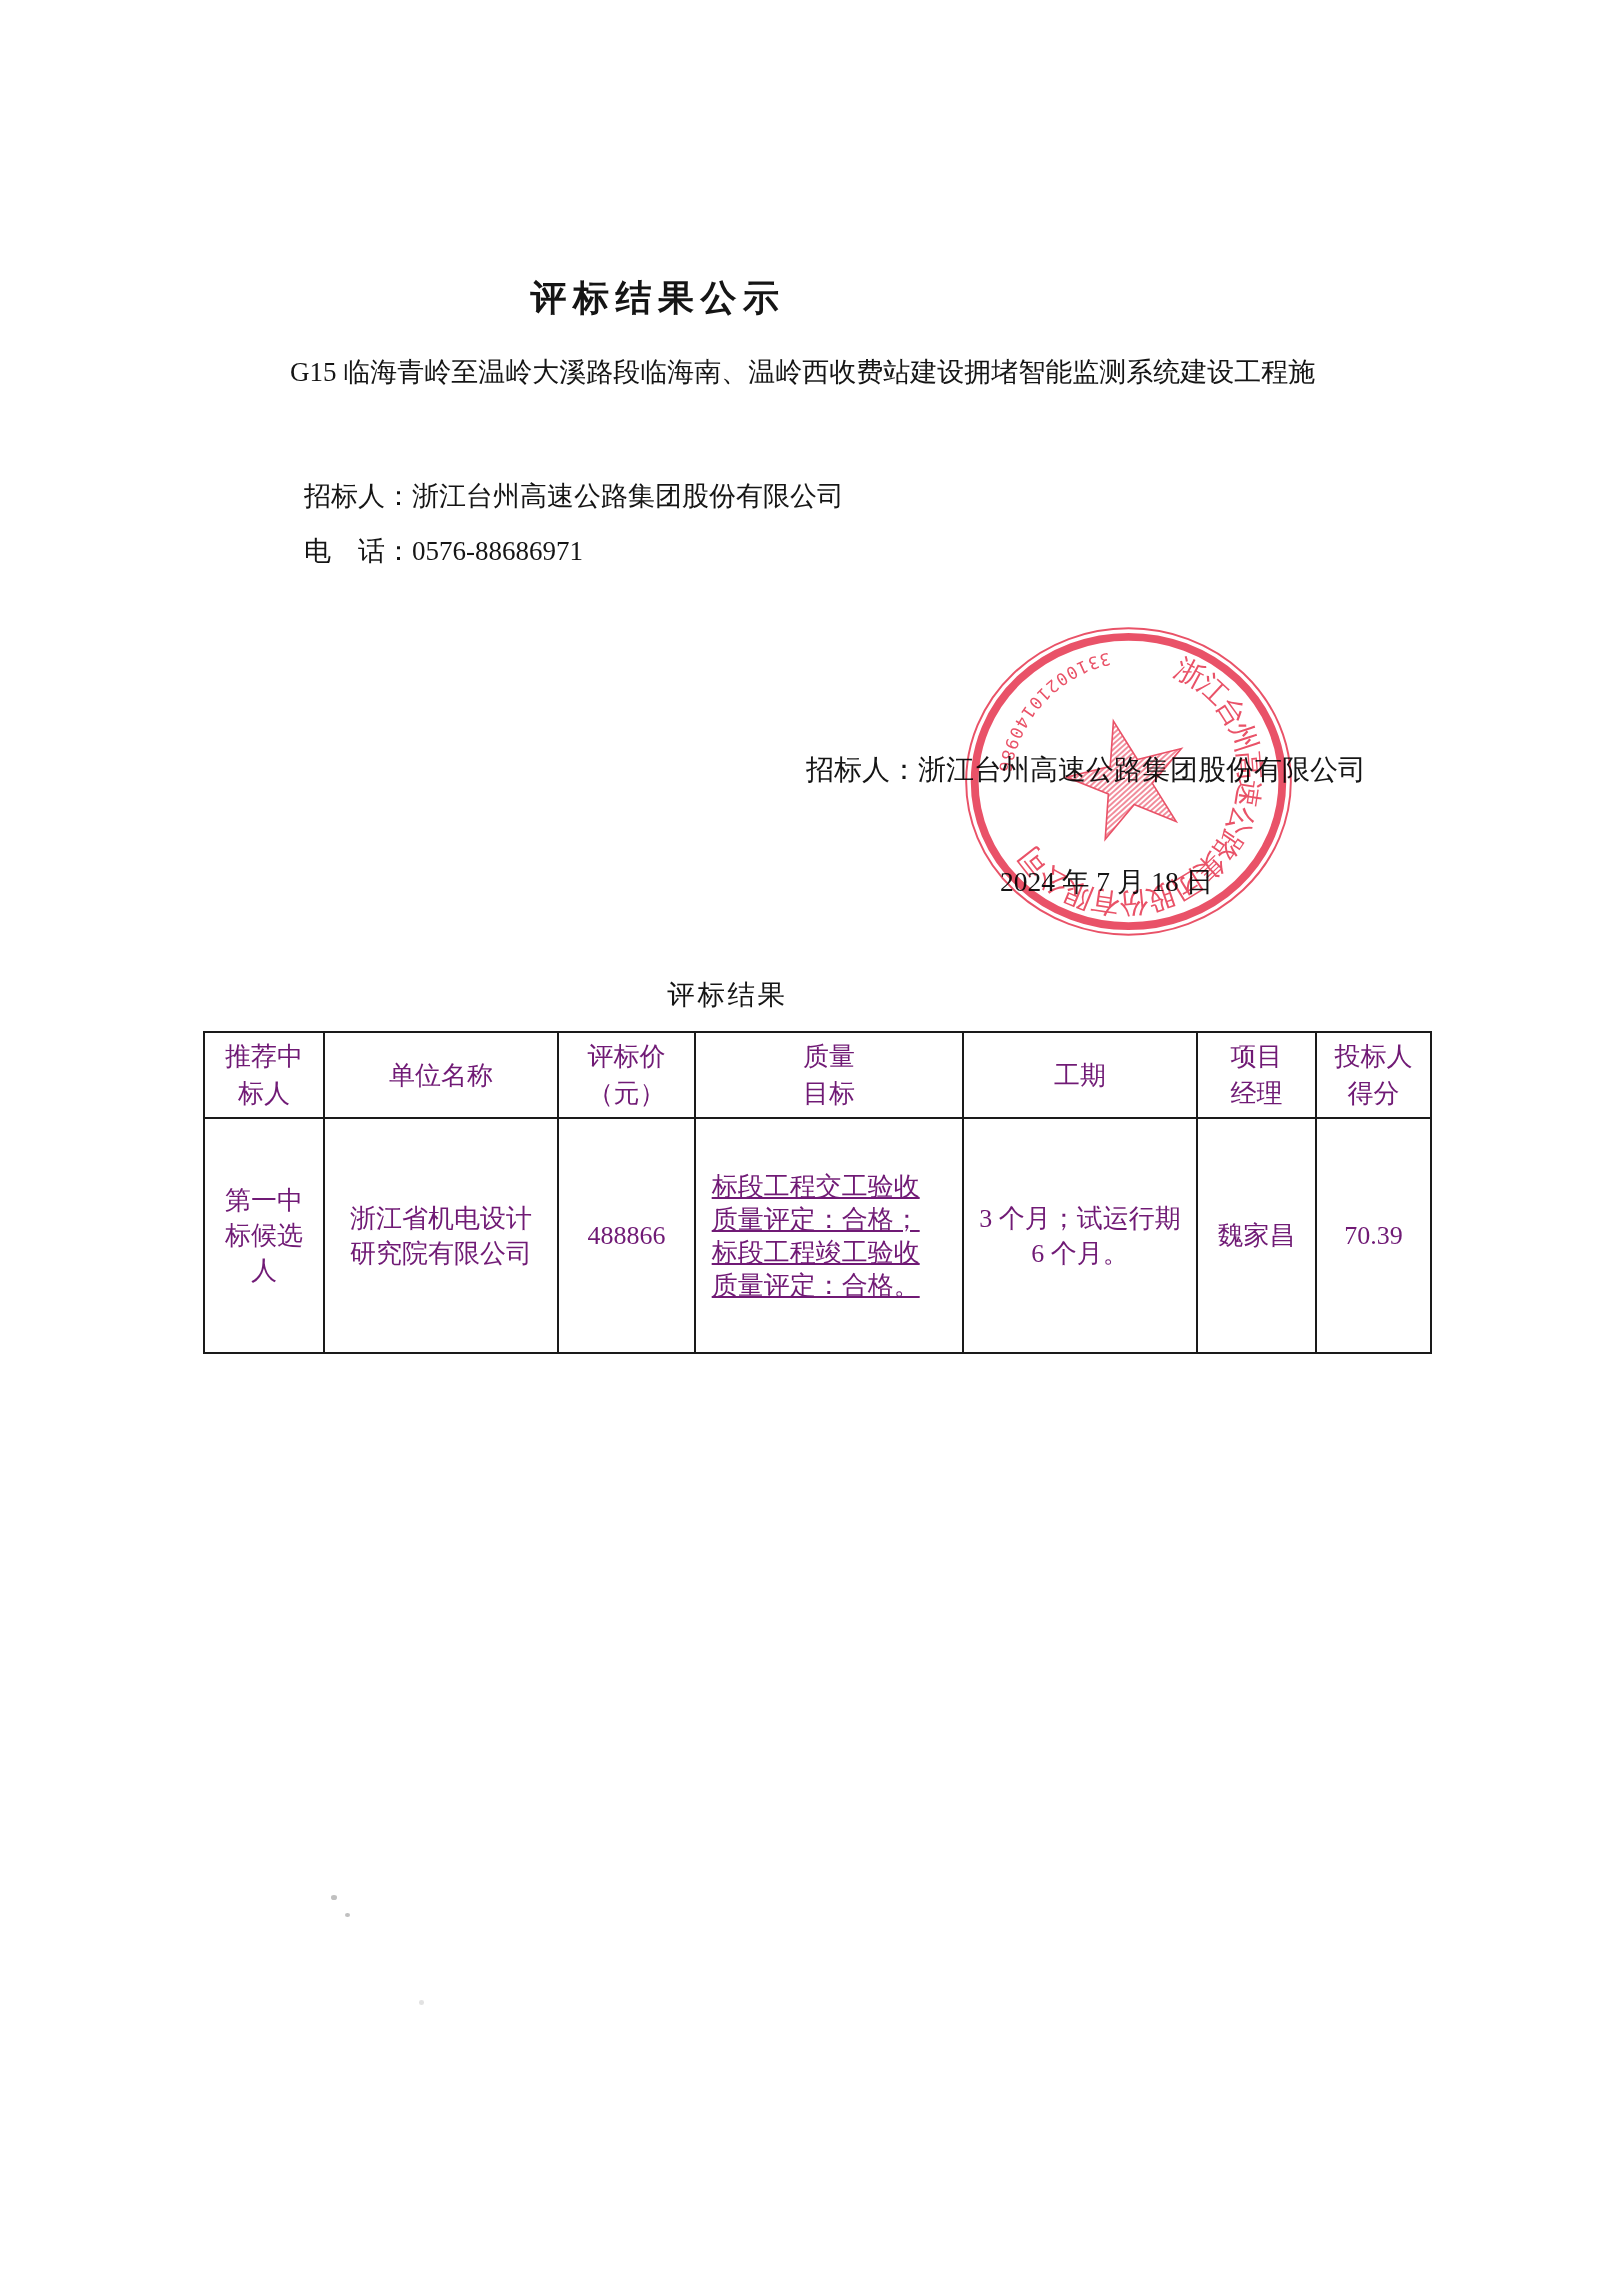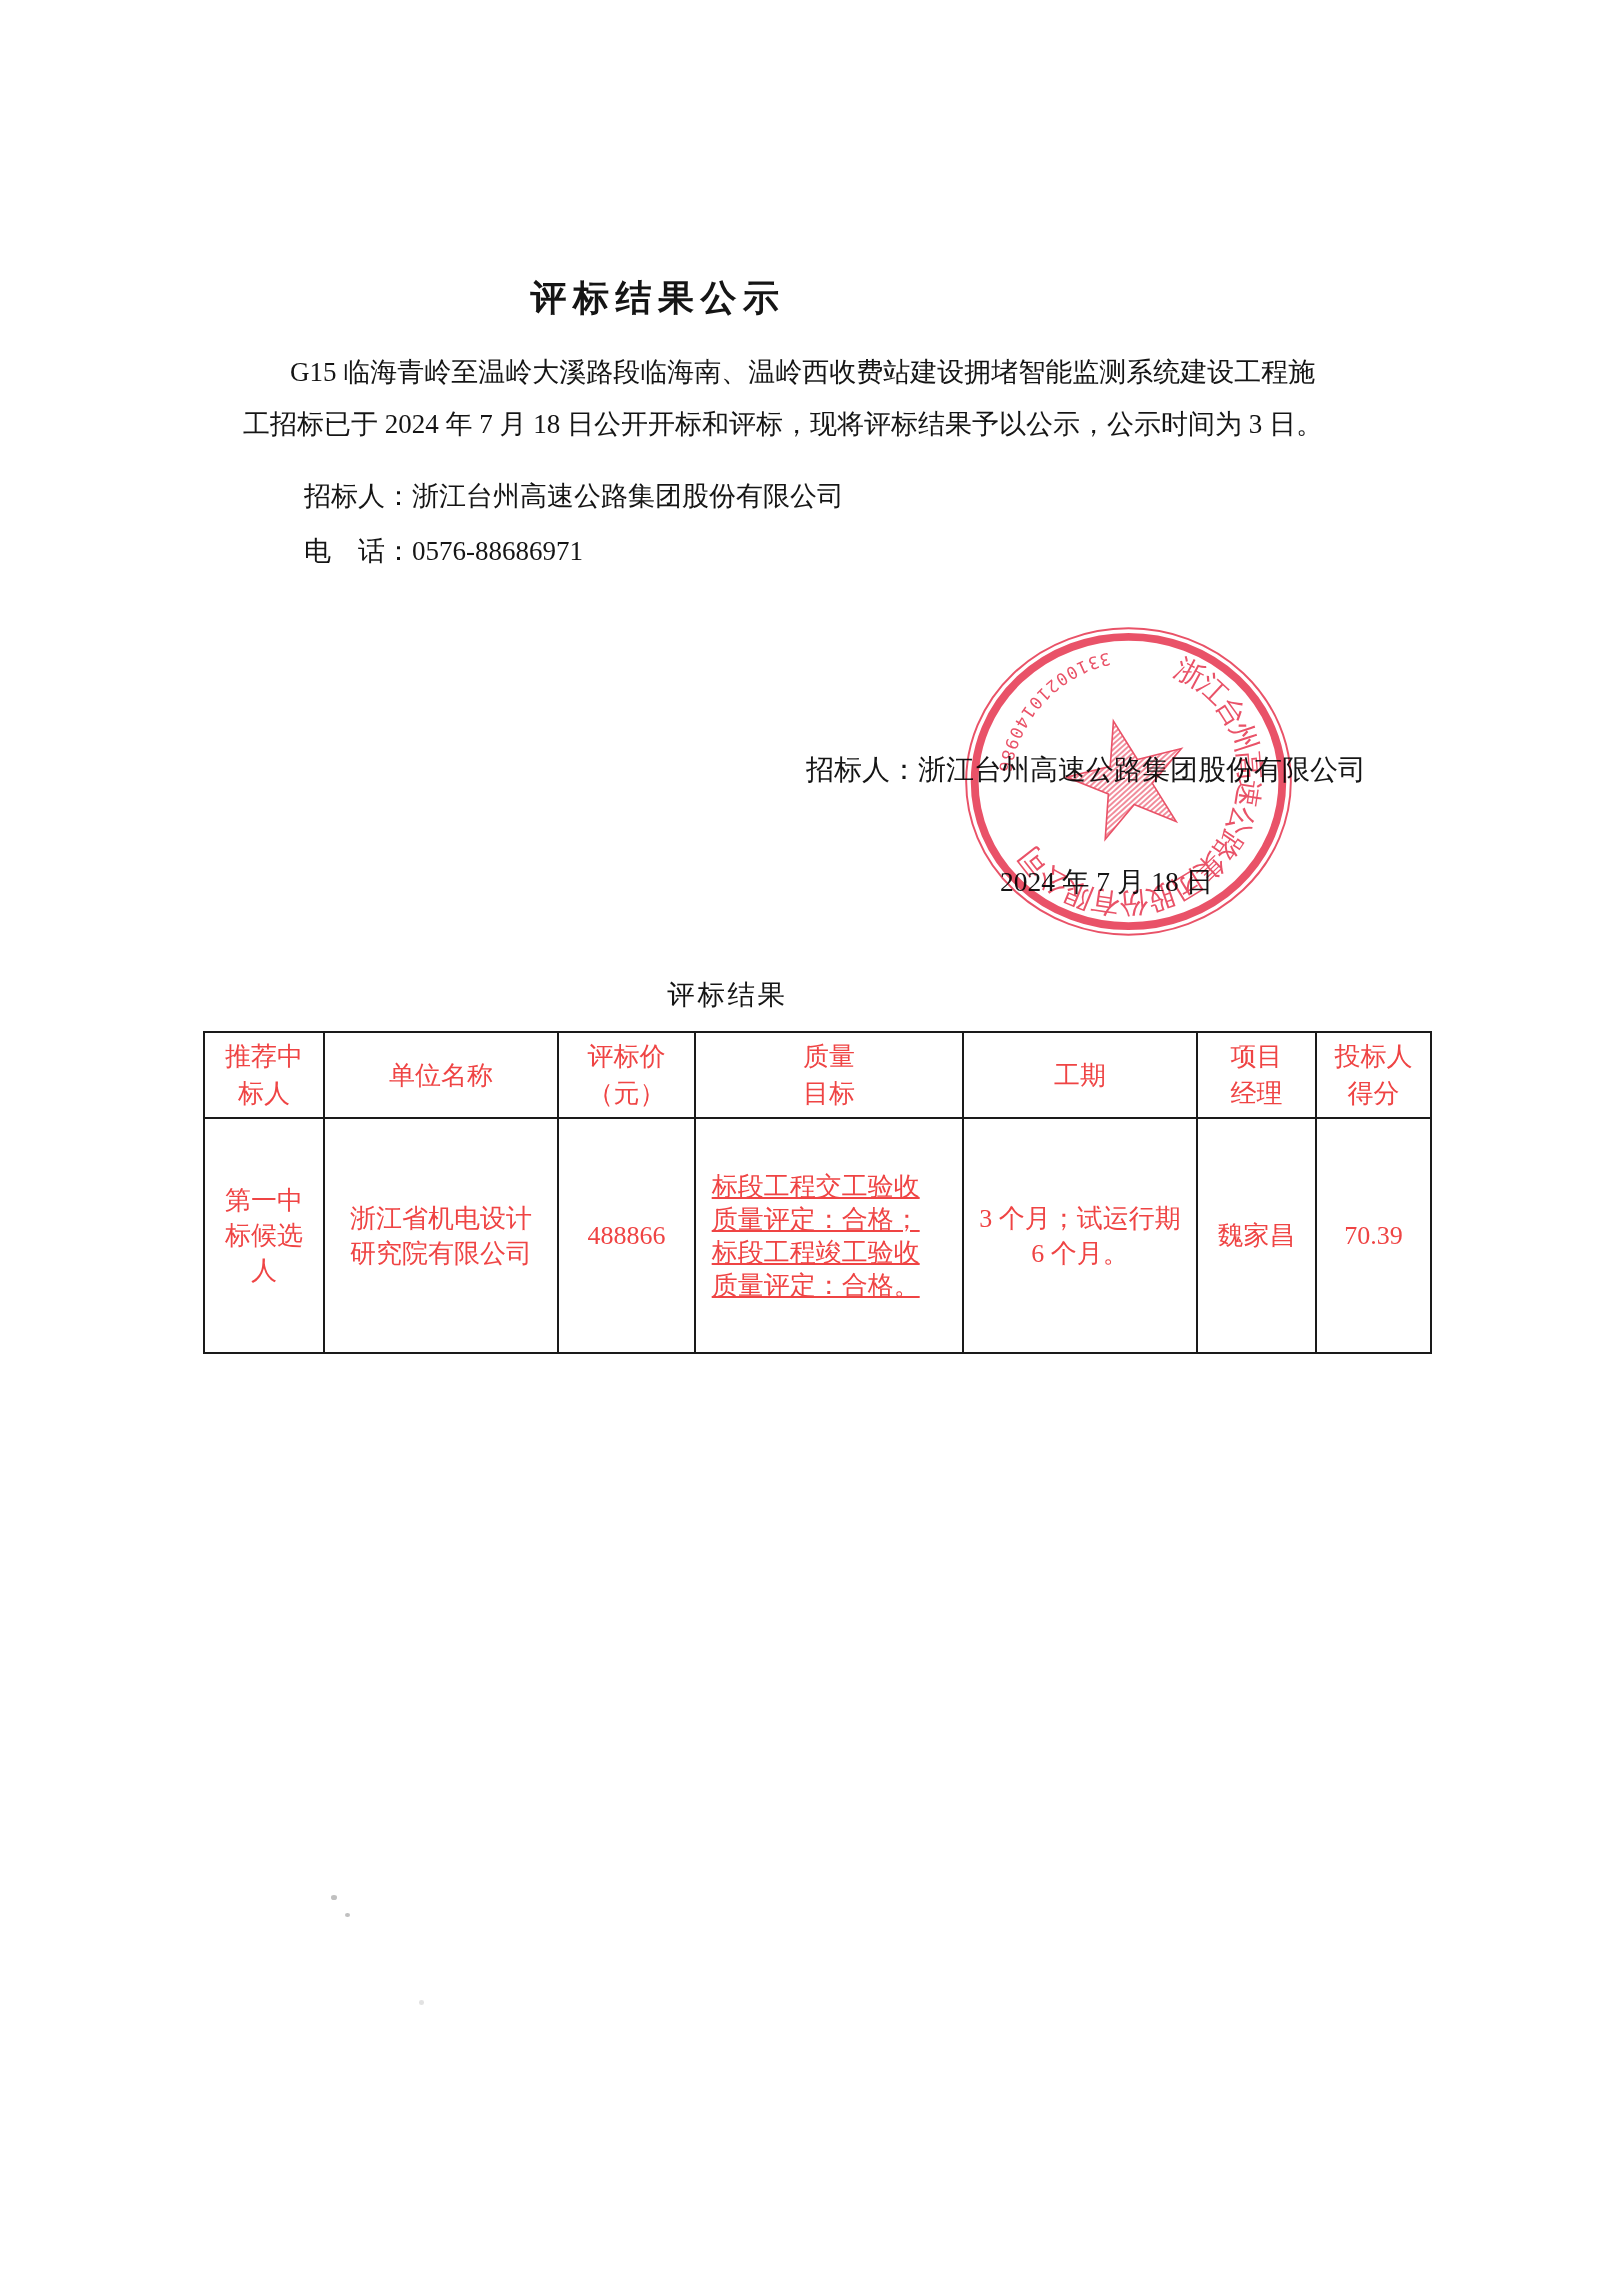--- a/index.html
+++ b/index.html
@@ -50,21 +50,21 @@
   
   .tbl-caption{
     position:absolute;top:977px;left:0;width:1455px;
     text-align:center;font-size:27.5px;letter-spacing:2.6px;
   }
   
   .tbl-wrap{position:absolute;left:203px;top:1031px;}
   table{
     border-collapse:collapse;table-layout:fixed;
     width:1227px;
-    font-size:26px;color:#ef4444;
+    font-size:26px;color:#701a75;
     border-top:2.6px solid #1a1a1a;
     border-bottom:2.6px solid #1a1a1a;
   }
   th,td{
     border:2px solid #1a1a1a;
     text-align:center;vertical-align:middle;
     white-space:pre-line;
     font-weight:400;
     padding:0;
     line-height:35px;
@@ -77,21 +77,20 @@
 </style>
 </head>
 <body>
 
 <div id="page">
 
   <div class="doc-title">评标结果公示</div>
 
   <div class="para">
     <div class="line indent">G15 临海青岭至温岭大溪路段临海南、温岭西收费站建设拥堵智能监测系统建设工程施</div>
-    <div class="line">工招标已于 2024 年 7 月 18 日公开开标和评标，现将评标结果予以公示，公示时间为 3 日。</div>
   </div>
 
   <div class="info">
     <div>招标人：浙江台州高速公路集团股份有限公司</div>
     <div>电　话：0576-88686971</div>
   </div>
 
   <div class="sign-line">招标人：浙江台州高速公路集团股份有限公司</div>
   <div class="sign-date">2024 年 7 月 18 日</div>
 

